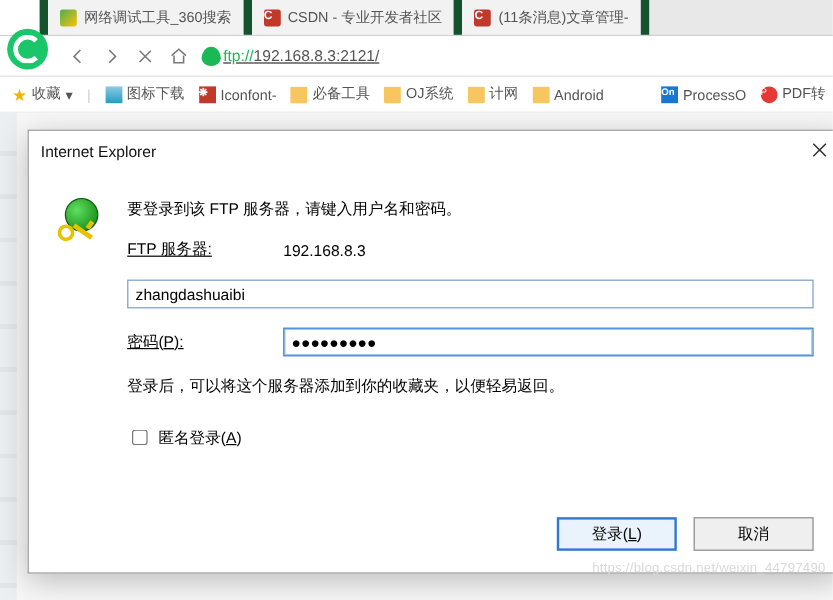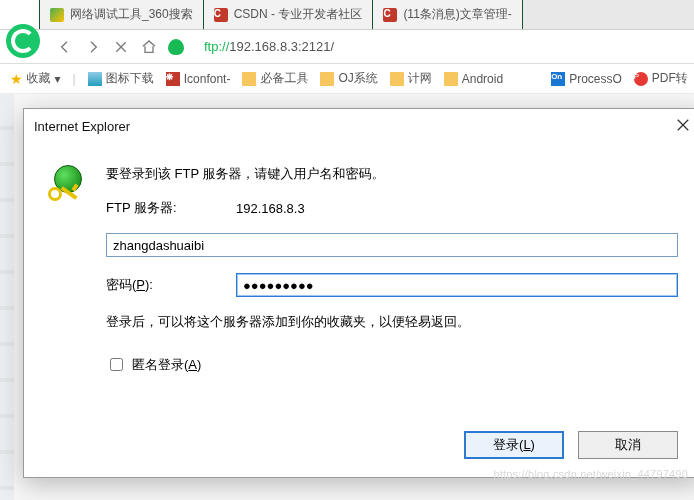--- a/index.html
+++ b/index.html
@@ -18,43 +18,43 @@
   .tabbar {
     height: 30px;
     display: flex;
     align-items: stretch;
     background: #e8e8e8;
     border-bottom: 1px solid #d0d0d0;
   }
   .tab {
     display: flex; align-items: center;
     padding: 0 10px;
-    border-right: 1px solid #14532d;
+    border-right: 7px solid #14532d;
     background: #f2f2f2;
     color: #555; font-size: 12px;
     max-width: 260px; white-space: nowrap; overflow: hidden;
   }
   .tab .favicon {
     width: 14px; height: 14px; margin-right: 6px;
     border-radius: 2px; display: inline-block;
   }
   .fav360 { background: linear-gradient(135deg,#4caf50,#ffc107); border-radius:50%; }
   .favC   { background:#c0392b; color:#fff; font-weight:bold; font-size:10px;
             display:flex;align-items:center;justify-content:center; }
 
   .navbar {
     height: 34px; display:flex; align-items:center;
     gap:10px; padding:0 10px;
     background:#fff; border-bottom:1px solid #ddd;
   }
   .navicon { width:18px; height:18px; color:#7a7a7a; display:flex;align-items:center;justify-content:center;}
   .navicon svg { width:16px;height:16px; stroke:#7a7a7a; fill:none; stroke-width:2;}
   .urlbox {
-    flex:1; display:flex; align-items:center; gap:20px;
-    color:#333; font-size:13px;
+    flex:1; display:flex; align-items:center; gap:2px;
+    color:#333; font-size:13px;text-decoration:underline;
   }
   .shield {
     width:16px;height:16px;border-radius:50% 50% 50% 50%/60% 60% 40% 40%;
     background:#19b955;position:relative;
   }
   .url-proto{color:#19b955;}
   .url-rest{color:#555;}
 
   .bookbar {
     height:30px; display:flex; align-items:center; gap:12px;
@@ -102,21 +102,21 @@
   .key-icon .keyr{position:absolute;width:14px;height:14px;border:3px solid #e6c200;border-radius:50%;
     background:transparent; bottom:6px; left:2px;}
   .key-icon .keys{position:absolute;width:18px;height:4px;background:#e6c200;
     bottom:12px;left:14px;transform:rotate(35deg);}
   .key-icon .keyt{position:absolute;width:4px;height:7px;background:#e6c200;
     bottom:16px;left:27px;transform:rotate(35deg);}
 
   .fields{flex:1;}
   .prompt{color:#000;font-size:13px;margin-bottom:16px;}
   .row{display:flex;align-items:center;margin-bottom:16px;}
-  .lbl{width:130px;font-size:13px;color:#000;}
+  .lbl{width:130px;font-size:13px;color:#000;text-decoration:underline;}
   .val{font-size:13px;color:#000;}
   .txt{
     flex:1;border:1px solid #7a9fc4;height:24px;padding:2px 6px;
     font-size:13px;font-family:inherit;outline:none;
   }
   .txt.focus{border-color:#2e7ad1;box-shadow:0 0 0 1px #9ec6f3 inset;}
   .note{font-size:13px;margin:8px 0 24px 0;}
   .chk{display:flex;align-items:center;gap:6px;font-size:13px;margin-top:8px;}
   .chk input{width:13px;height:13px;}
   .dialog-buttons{

